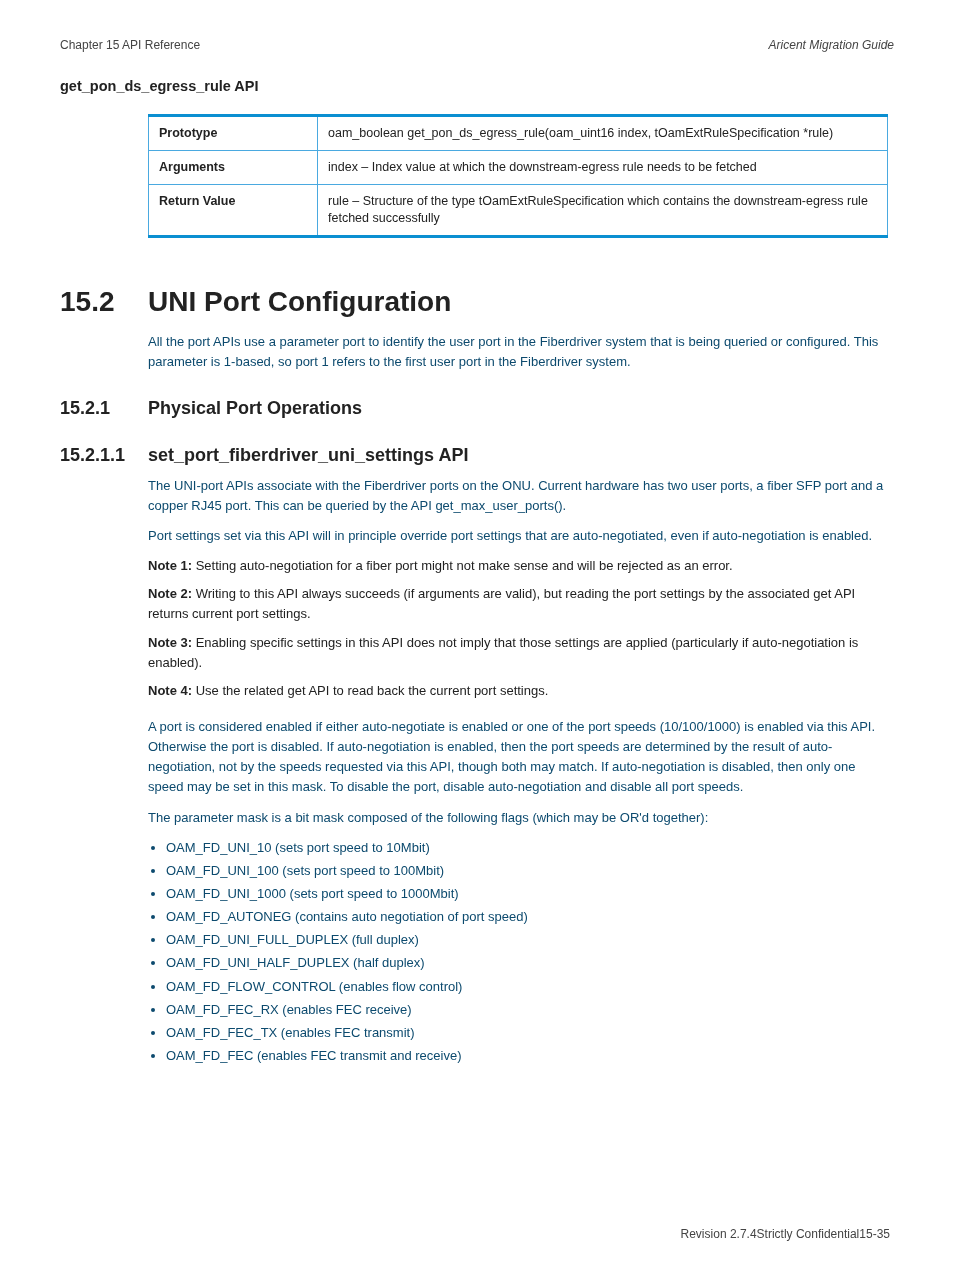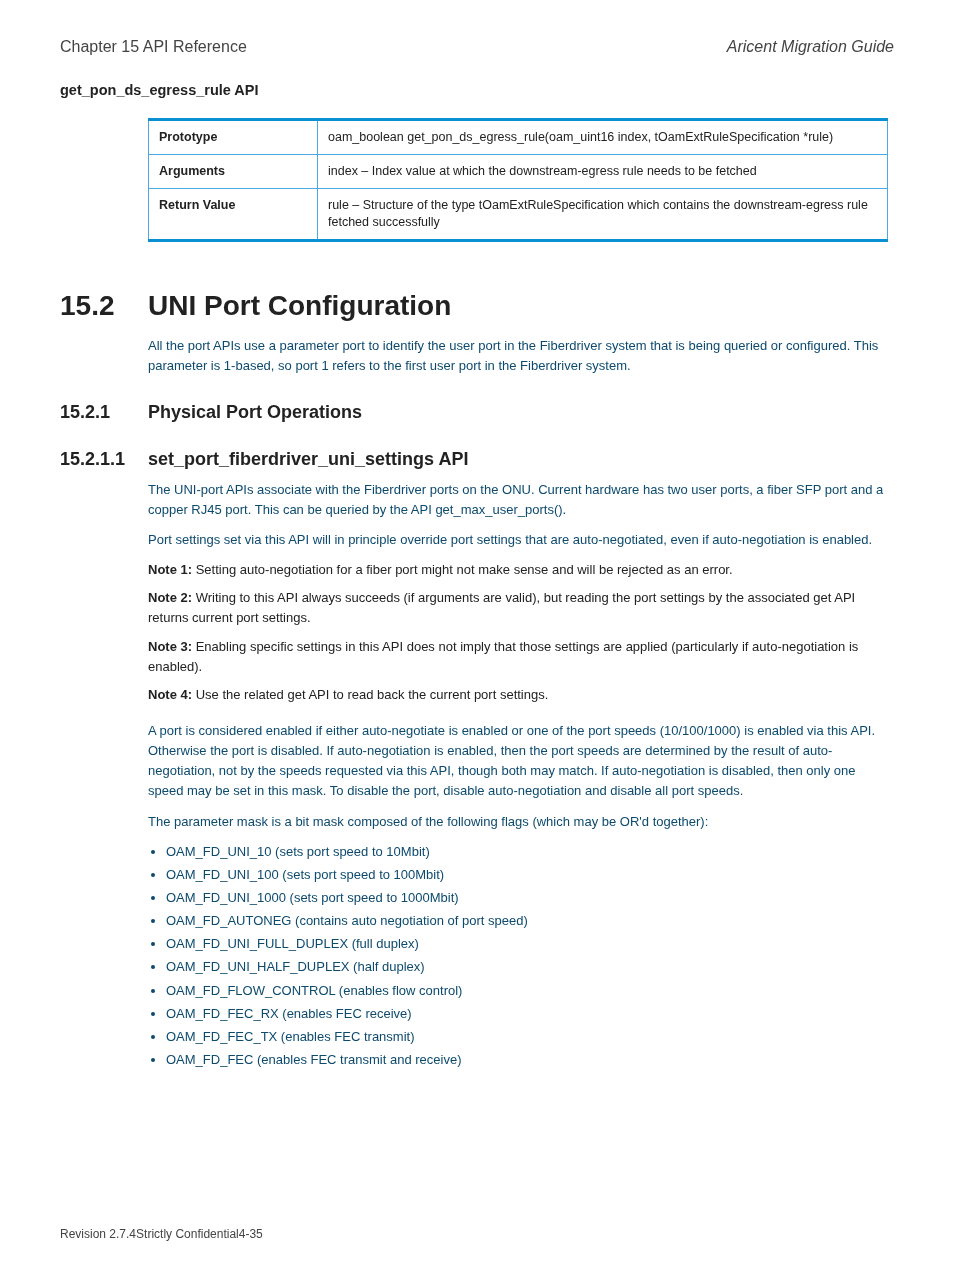--- a/index.html
+++ b/index.html
@@ -1,36 +1,36 @@
 <!DOCTYPE html>
 <html><head>
 <meta charset="utf-8">
 <style>
   html,body{margin:0;padding:0;background:#fff;font-family:"Helvetica Neue",Helvetica,Arial,sans-serif;color:#222;}
   .page{width:954px;height:1271px;position:relative;box-sizing:border-box;padding:38px 60px 0 60px;}
-  .header{display:flex;justify-content:space-between;align-items:flex-start;font-size:16px;color:#444;margin-bottom:26px;}
+  .header{display:flex;justify-content:space-between;align-items:flex-start;font-size:12px;color:#444;margin-bottom:26px;}
   .header .guide{font-style:italic;}
   .doctitle{font-size:14.5px;font-weight:700;margin-bottom:20px;}
   table.spec{width:740px;border-collapse:collapse;margin-left:88px;}
   table.spec td{border:1px solid #4aa9e0;padding:8px 10px;font-size:12.5px;vertical-align:top;line-height:1.35;margin-left:6px;}
   table.spec td.k{width:148px;font-weight:600;}
   table.spec{border-top:3px solid #0a8fd1;border-bottom:3px solid #0a8fd1;}
   .secnum{display:flex;align-items:baseline;margin-top:48px;margin-bottom:14px;}
   .secnum .n{width:88px;font-size:28px;font-weight:600;}
   .secnum .t{font-size:28px;font-weight:600;}
   .subhead{display:flex;align-items:flex-end;margin-top:26px;margin-bottom:10px;}
   .subhead .n{width:88px;font-size:18px;font-weight:600;}
   .subhead .t{font-size:18px;font-weight:600;}
   .body{margin-left:88px;font-size:13px;line-height:1.55;color:#0c4a6e;margin-bottom:10px;}
   .body.note-lead{margin-top:18px;}
   ul.body{padding-left:18px;margin-top:4px;margin-bottom:10px;}
   ul.body li{margin-bottom:3px;}
   .note{margin-left:88px;font-size:13px;line-height:1.55;margin-bottom:8px;}
   .note .label{font-weight:700;}
-  .footer{position:absolute;left:60px;right:76px;bottom:30px;display:flex;justify-content:flex-start;font-size:12px;color:#444;}
+  .footer{position:absolute;left:60px;right:64px;bottom:30px;display:flex;justify-content:flex-end;font-size:12px;color:#444;}
 </style>
 </head>
 <body>
 <div class="page">
 
 <div class="header">
   <span>Chapter 15 API Reference</span>
   <span class="guide">Aricent Migration Guide</span>
 </div>
 
@@ -91,16 +91,16 @@
   <li>OAM_FD_UNI_HALF_DUPLEX (half duplex)</li>
   <li>OAM_FD_FLOW_CONTROL (enables flow control)</li>
   <li>OAM_FD_FEC_RX (enables FEC receive)</li>
   <li>OAM_FD_FEC_TX (enables FEC transmit)</li>
   <li>OAM_FD_FEC (enables FEC transmit and receive)</li>
 </ul>
 
 <div class="footer">
   <span>Revision 2.7.4</span>
   <span>Strictly Confidential</span>
-  <span>4-35</span>
+  <span>15-35</span>
 </div>
 
 </div>
 
 </body></html>

